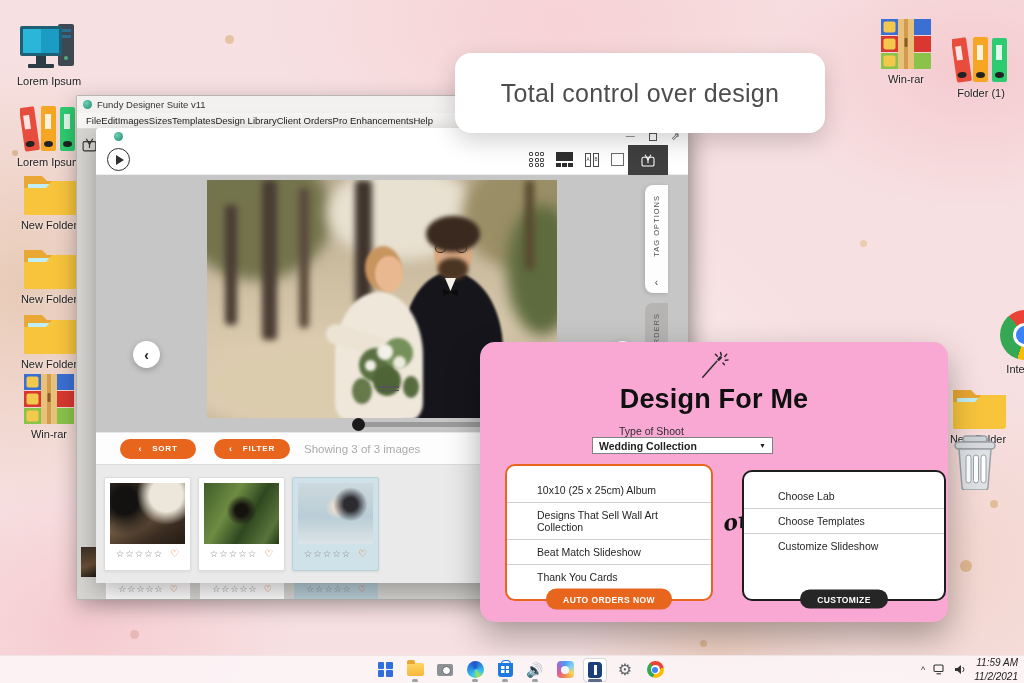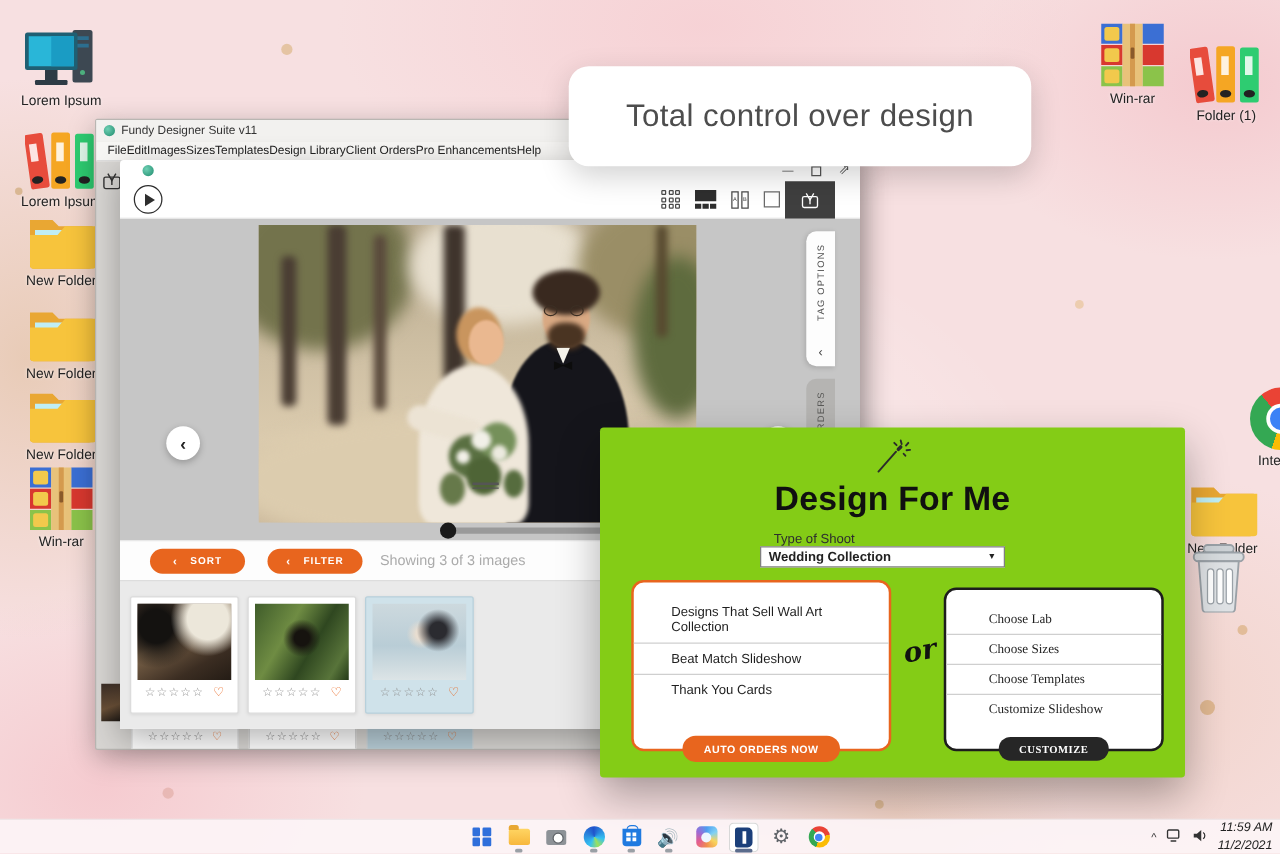--- a/index.html
+++ b/index.html
@@ -154,32 +154,32 @@
   .timg-2 { background:
       radial-gradient(circle at 50% 45%, #16130f 0 12%, transparent 30%),
       linear-gradient(120deg,#3f5c2a 0%,#6f8c43 35%,#2f4720 60%,#58743a 85%,#243a18 100%); }
   .timg-3 { background:
       radial-gradient(circle at 70% 35%, #2b2b30 0 10%, transparent 26%),
       radial-gradient(circle at 52% 40%, #e8ddd0 0 8%, transparent 22%),
       linear-gradient(180deg,#cdd9de 0%,#b9cdd6 55%,#dce4e6 100%); }
 
   
   .dialog { position:absolute; left:480px; top:342px; width:468px; height:280px;
-    background:#84cc16; border-radius:3px; box-shadow:0 14px 34px rgba(0,0,0,.32); z-index:30; }
+    background:#f9a8d4; border-radius:15px; box-shadow:0 14px 34px rgba(0,0,0,.32); z-index:30; }
   .wand { position:absolute; left:50%; top:9px; transform:translateX(-50%); width:30px; height:30px; color:#2b2b2b; }
   .d-title { position:absolute; left:0; top:42px; width:100%; text-align:center;
     font-size:27px; font-weight:800; color:#101010; letter-spacing:.2px; font-family:"Liberation Sans",sans-serif; }
   .d-type-label { position:absolute; left:139px; top:83px; font-size:10.5px; color:#2e2e2e; }
-  .d-select { position:absolute; left:128px; top:95px; width:196px; height:17px; background:#fff;
+  .d-select { position:absolute; left:112px; top:95px; width:181px; height:17px; background:#fff;
     border:1px solid #808080; display:flex; align-items:center; padding:0 6px; }
   .d-select span { font-size:10.5px; font-weight:bold; color:#222; }
   .d-select .caret { margin-left:auto; font-size:7px; color:#222; }
   .opt-box { position:absolute; background:#fff; border-radius:10px; }
   .box-auto { left:25px; top:122px; width:208px; height:137px; border:2px solid #e8651e; }
-  .box-custom { left:275px; top:128px; width:176px; height:131px; border:2px solid #1d1d1d;font-family:Liberation Serif, serif; }
+  .box-custom { left:262px; top:128px; width:204px; height:131px; border:2px solid #1d1d1d; }
   .box-items { padding-top:12px; }
   .box-item { font-size:10.5px; color:#1f1f1f; padding:6px 10px 6px 30px; }
   .box-item:not(:last-child) { border-bottom:1px solid #cfcfcf; }
   .box-custom .box-item { padding-left:34px; }
   .box-btn { position:absolute; left:50%; bottom:0; transform:translate(-50%,50%);
     border-radius:11px; color:#fff; font-size:8.5px; font-weight:bold; letter-spacing:.4px;
     display:flex; align-items:center; justify-content:center; }
   .btn-auto { width:126px; height:21px; background:#e8651e; }
   .btn-custom { width:88px; height:19px; background:#262626; }
   .or-script { position:absolute; left:240px; top:166px; width:32px; text-align:center;
@@ -622,34 +622,34 @@
   <div class="d-title">Design For Me</div>
   <div class="d-type-label">Type of Shoot</div>
   <div class="d-select">
     <span>Wedding Collection</span>
     <span class="caret">▼</span>
   </div>
 
   <div class="opt-box box-auto">
     <div class="box-items">
 
+    <div class="box-item">10x10 (25 x 25cm) Album</div>
         <div class="box-item">Designs That Sell Wall Art Collection</div>
         <div class="box-item">Beat Match Slideshow</div>
         <div class="box-item">Thank You Cards</div>
       </div>
     <div class="box-btn btn-auto">AUTO ORDERS NOW</div>
   </div>
 
   <div class="or-script">or</div>
 
   <div class="opt-box box-custom">
     <div class="box-items">
 
     <div class="box-item">Choose Lab</div>
-        <div class="box-item">Choose Sizes</div>
         <div class="box-item">Choose Templates</div>
         <div class="box-item">Customize Slideshow</div>
       </div>
     <div class="box-btn btn-custom">CUSTOMIZE</div>
   </div>
 </div>
 
 <div class="taskbar">
   <div class="tb-center">
     <div class="tb-item">

